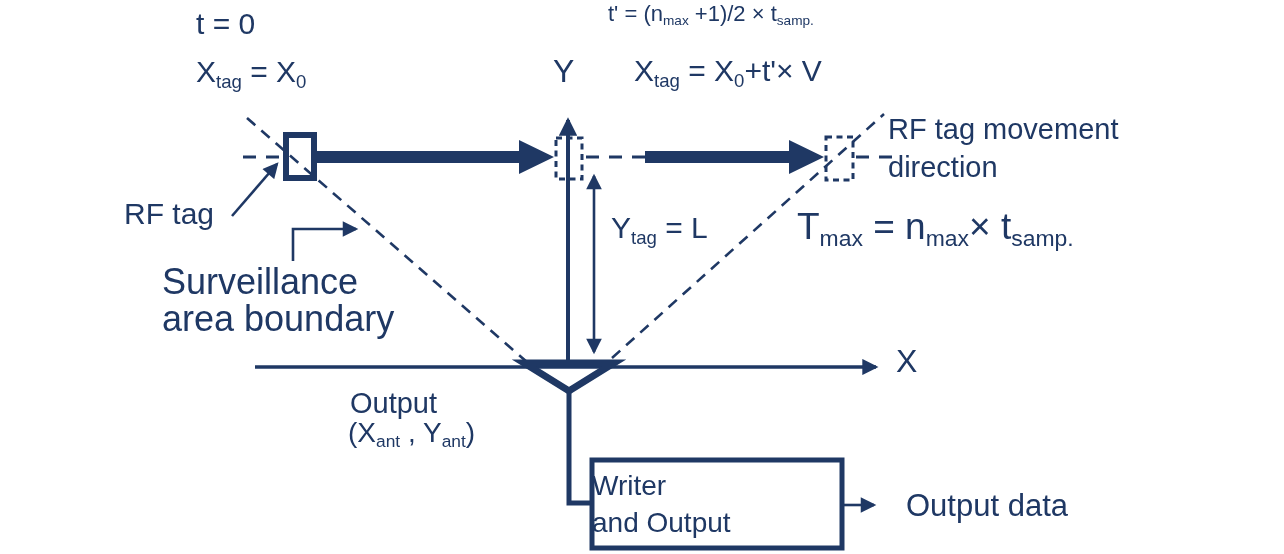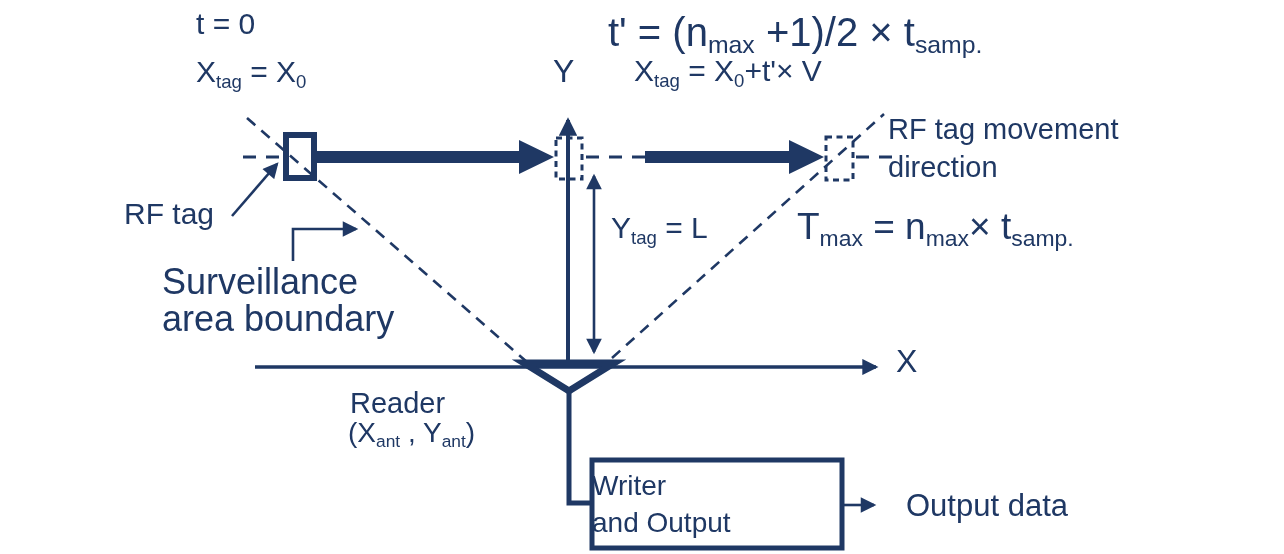--- a/index.html
+++ b/index.html
@@ -58,36 +58,36 @@
 
       <rect x="592" y="460" width="250" height="88" stroke-width="5" fill="#ffffff"></rect>
 
       <line x1="844" y1="505" x2="874" y2="505" stroke-width="2.6" marker-end="url(#mThin)"></line>
     </g>
   </svg>
 
   <div class="lbl" style="left:196px; top:6px;  font-size:30px">t = 0</div>
   <div class="lbl" style="left:196px; top:54px; font-size:30px"><span>X</span><span class="sub">tag</span><span> = X</span><span class="sub">0</span></div>
 
-  <div class="lbl" style="left:608px; top:8px;  font-size:40px"><span>t' = (n</span><span class="sub">max</span><span> +1)/2 × </span><span>t</span><span class="sub">samp.</span></div>
+  <div class="lbl" style="left:608px; top:1px;  font-size:22px"><span>t' = (n</span><span class="sub">max</span><span> +1)/2 × </span><span>t</span><span class="sub">samp.</span></div>
   <div class="lbl" style="left:553px; top:52px; font-size:32px">Y</div>
   <div class="lbl" style="left:634px; top:53px; font-size:30px"><span>X</span><span class="sub">tag</span><span> = X</span><span class="sub">0</span><span>+t'× V</span></div>
 
   <div class="lbl center" style="left:888px; top:110px; width:282px; font-size:29px; line-height:38px">RF tag movement direction</div>
 
   <div class="lbl" style="left:124px; top:196px; font-size:30px">RF tag</div>
 
   <div class="lbl center" style="left:162px; top:263px; width:262px; font-size:36px; line-height:37px">Surveillance area boundary</div>
 
   <div class="lbl" style="left:611px; top:210px; font-size:30px"><span>Y</span><span class="sub">tag</span><span> = L</span></div>
   <div class="lbl" style="left:797px; top:205px; font-size:37px"><span>T</span><span class="sub">max</span><span> = n</span><span class="sub">max</span><span>× t</span><span class="sub">samp.</span></div>
 
   <div class="lbl" style="left:896px; top:342px; font-size:32px">X</div>
 
-  <div class="lbl center" style="left:350px; top:386px; width:200px; font-size:29px">Reader</div>
+  <div class="lbl center" style="left:350px; top:386px; width:200px; font-size:29px">Output</div>
   <div class="lbl center" style="left:348px; top:416px; width:205px; font-size:28px"><span>(X</span><span class="sub">ant</span><span> , Y</span><span class="sub">ant</span><span>)</span></div>
 
   <div class="lbl center" style="left:592px; top:467px; width:250px; font-size:28px; line-height:37px">
     <div>Writer</div>
     <div>and Output</div>
   </div>
 
   <div class="lbl" style="left:906px; top:487px; font-size:31px">Output data</div>
 
 </div>

